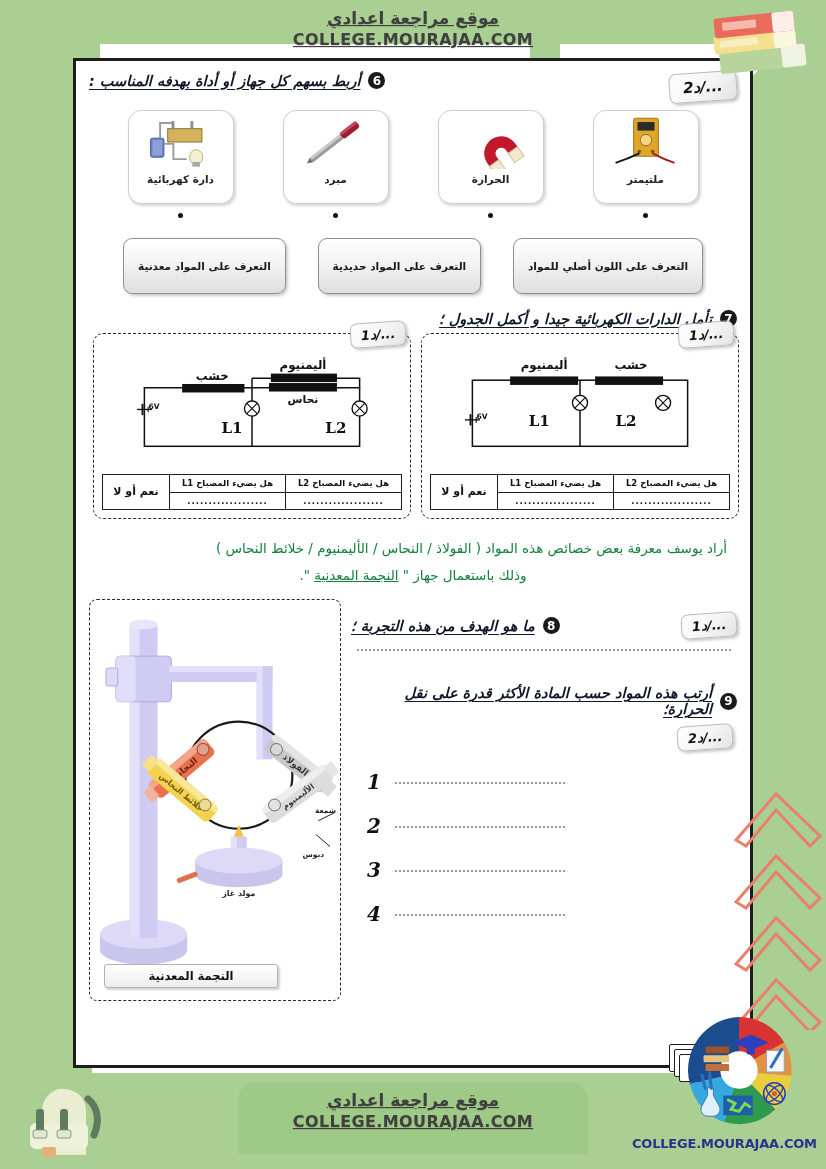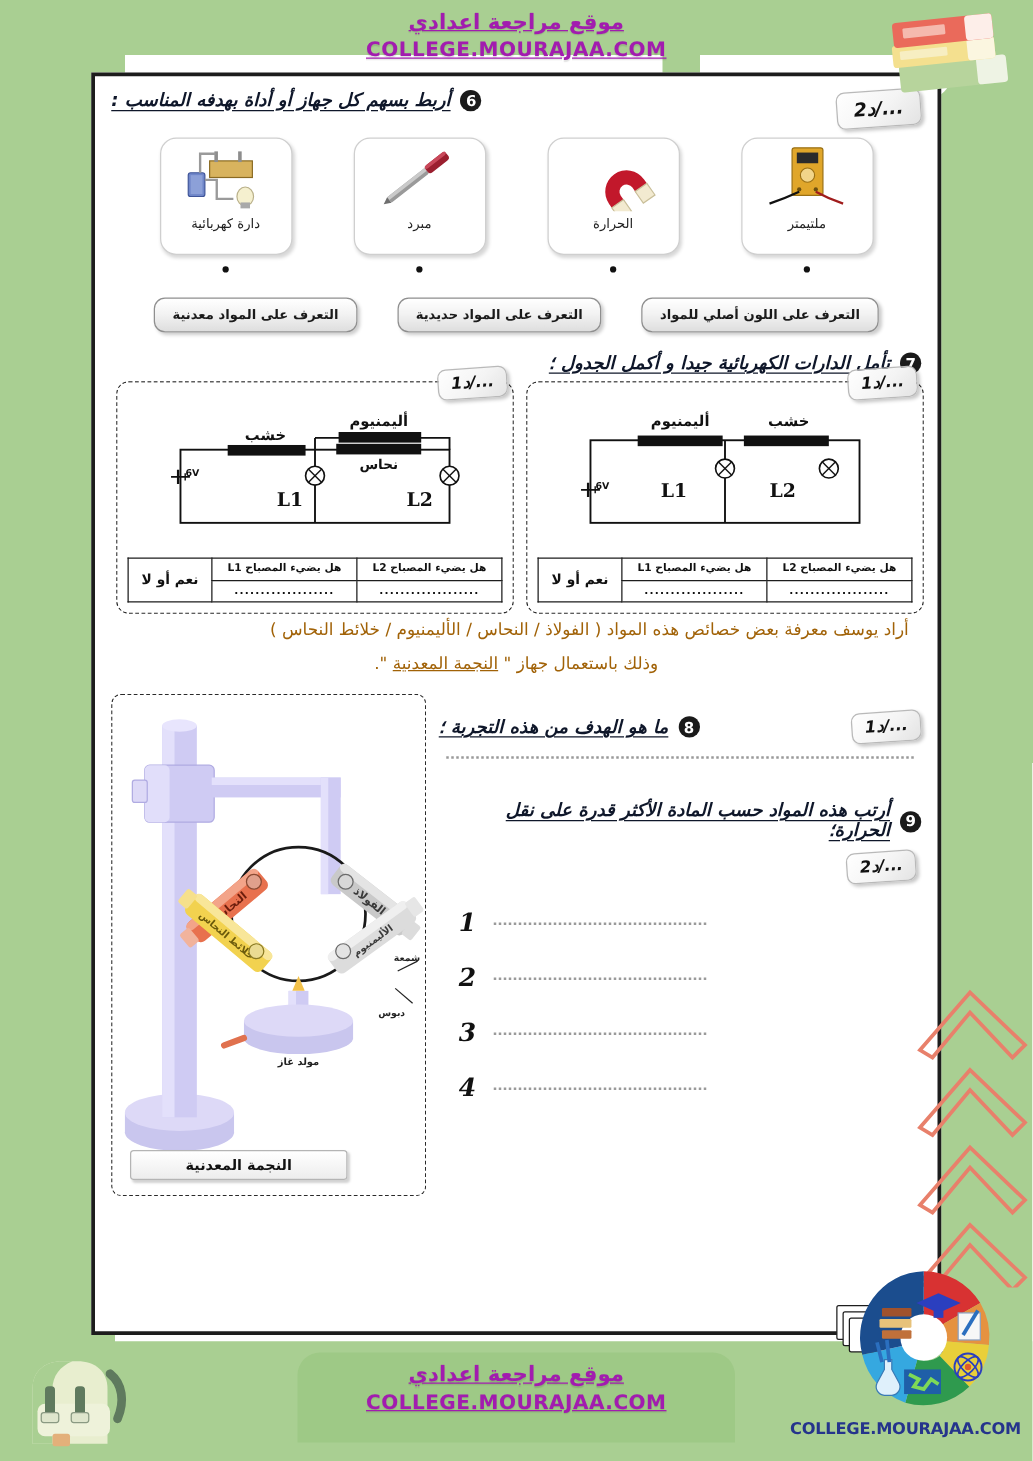--- a/index.html
+++ b/index.html
@@ -32,21 +32,21 @@
   }
   .header-notch2{
     position:absolute;left:560px;top:44px;width:200px;height:34px;
     background:#ffffff;border-radius:0 0 16px 16px;z-index:2;
   }
 
   
   .dots{position:absolute;z-index:2;}
 
   
-  .brand{position:absolute;text-align:center;z-index:6;color:#a21caf;direction:rtl;}
+  .brand{position:absolute;text-align:center;z-index:6;color:#404040;direction:rtl;}
   .brand-ar{font-size:17px;font-weight:bold;text-decoration:underline;letter-spacing:.5px;
      text-shadow:0 1px 1px rgba(0,0,0,.12);}
   .brand-url{font-size:16px;font-weight:bold;text-decoration:underline;letter-spacing:.4px;
      direction:ltr;margin-top:2px;text-shadow:0 1px 1px rgba(0,0,0,.12);}
   .brand-top{left:263px;top:8px;width:300px;}
   .brand-bottom{left:263px;top:1090px;width:300px;}
   .brand-bottom-pill{
     position:absolute;left:238px;top:1082px;width:350px;height:72px;
     background:#9ec986;border-radius:18px 18px 0 0;z-index:5;
   }
@@ -94,50 +94,50 @@
   .cards{display:flex;flex-direction:row-reverse;justify-content:space-around;
          align-items:flex-start;margin-top:8px;padding:0 14px;}
   .card-wrap{display:flex;flex-direction:column;align-items:center;width:112px;}
   .card{
     width:104px;height:92px;border:1.3px solid #cfcfcf;border-radius:13px;
     background:#fff;box-shadow:1.5px 2px 3px rgba(0,0,0,.16);
     display:flex;flex-direction:column;align-items:center;justify-content:flex-start;
     overflow:hidden;position:relative;
   }
   .card-art{height:62px;width:100%;display:flex;align-items:center;justify-content:center;}
-  .card-label{font-size:10.5px;font-weight:normal;color:#222;padding-bottom:6px;}
+  .card-label{font-size:10.5px;font-weight:bold;color:#222;padding-bottom:6px;}
   .anchor-dot{width:5px;height:5px;border-radius:50%;background:#111;margin-top:9px;}
 
   
   .pills{display:flex;flex-direction:row-reverse;justify-content:space-between;
          margin-top:20px;padding:0 34px;}
   .pill{
     border:1.4px solid #8f8f8f;border-radius:9px;
     background:linear-gradient(180deg,#ffffff 0%,#f2f2f2 48%,#dedede 100%);
     box-shadow:2px 2px 3px rgba(0,0,0,.2);
-    padding:7px 14px;font-size:10.5px;font-weight:bold;color:#1a1a1a;white-space:nowrap;
+    padding:21px 14px;font-size:10.5px;font-weight:bold;color:#1a1a1a;white-space:nowrap;
   }
 
   
   .circuits{display:flex;flex-direction:row-reverse;justify-content:space-between;
             margin-top:6px;padding:0 4px;gap:10px;}
   .circuit-box{
     position:relative;width:322px;border:1.6px dashed #2a2a2a;border-radius:10px;
     background:#fff;padding:10px 8px 8px;box-sizing:border-box;
   }
   .circuit-mark{position:absolute;top:-12px;right:4px;z-index:3;}
   .svg-wrap{display:block;margin:6px auto 0;}
   .ctable{width:100%;border-collapse:collapse;margin-top:6px;direction:rtl;}
   .ctable td{border:1.2px solid #1d1d1d;font-size:8.5px;font-weight:bold;
              text-align:center;padding:3px 2px;color:#111;line-height:1.25;}
   .ctable td.narrow{width:62px;font-size:11px;}
   .dotfill{letter-spacing:1px;color:#444;font-size:8px;}
 
   
-  .para{font-size:13.5px;color:#a16207;line-height:2.0;text-align:right;
+  .para{margin-top:16px;font-size:13.5px;color:#15803d;line-height:2.0;text-align:right;
         padding:0 10px;letter-spacing:.4px;}
   .para .spaced{letter-spacing:2.5px;}
   .para u{text-decoration:underline;}
 
   
   .lower{display:flex;flex-direction:row-reverse;margin-top:10px;gap:10px;}
   .apparatus{
     position:relative;width:250px;height:400px;border:1.5px dashed #2a2a2a;border-radius:8px;
     background:#fff;flex:none;
   }

